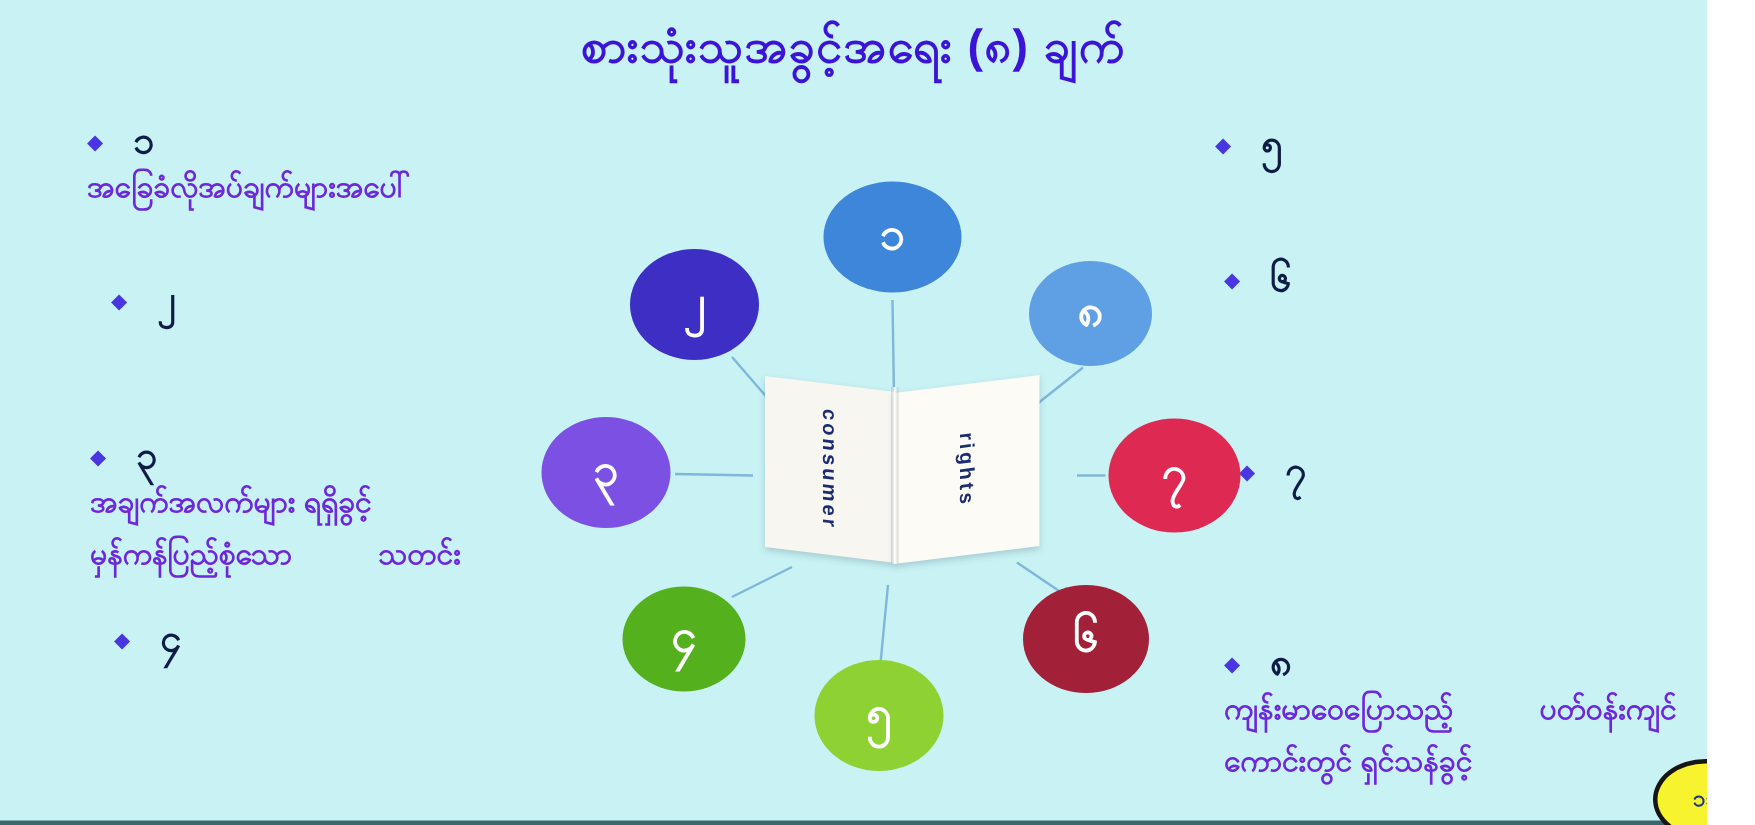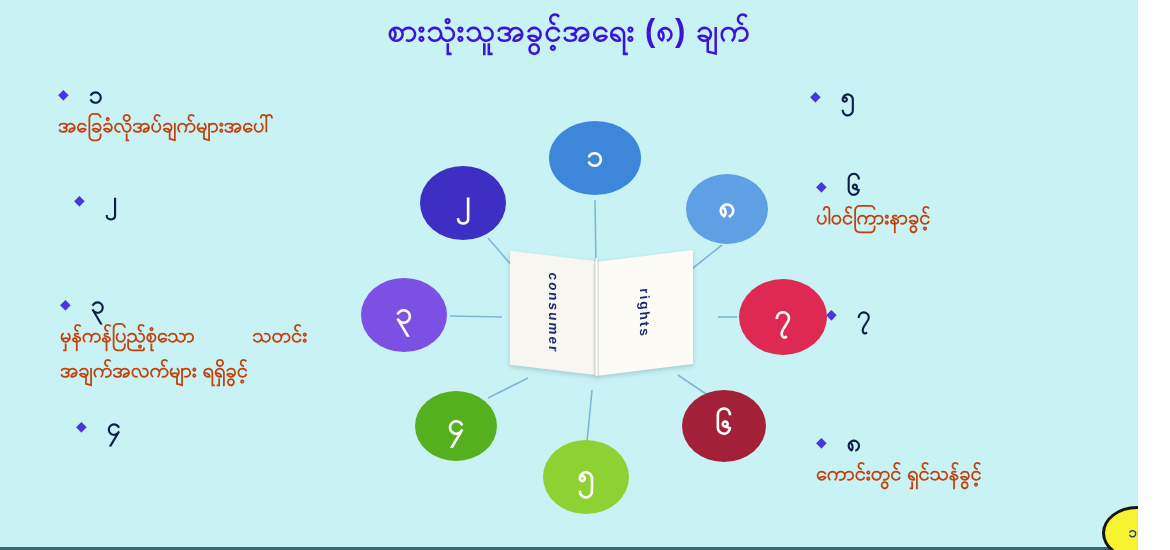--- a/index.html
+++ b/index.html
@@ -22,21 +22,21 @@
   }
   
   .item { position: absolute; }
   .item .head { display: flex; align-items: center; gap: 20px; height: 28px; margin-bottom: 0px; }
   .diamond { font-size: 14px; color: #4936e0; line-height: 1; }
   .item .num { font-size: 25px; font-weight: 700; color: #0e1c46; line-height: 1; }
   .item .line {
     font-size: 20px;
     font-weight: 600;
     line-height: 35px;
-    color: #c2410c;
+    color: #6d28d9;
     white-space: nowrap;
   }
   .item .line.spread { word-spacing: 2.6em; }
   .i1 { left: 58px;  top: 80px; }
   .i2 { left: 74px;  top: 186px; }
   .i3 { left: 60px;  top: 290px; }
   .i4 { left: 76px;  top: 412px; }
   .i5 { left: 810px; top: 82px; }
   .i6 { left: 816px; top: 172px; }
   .i7 { left: 812px; top: 300px; }
@@ -119,22 +119,22 @@
       <span class="diamond">◆</span>
       <span class="num">၂</span>
     </div>
   </div>
 
   <div class="item i3">
     <div class="head">
       <span class="diamond">◆</span>
       <span class="num">၃</span>
     </div>
+    <div class="line">အချက်အလက်များ ရရှိခွင့်</div>
     <div class="line spread">မှန်ကန်ပြည့်စုံသော သတင်း</div>
-    <div class="line">အချက်အလက်များ ရရှိခွင့်</div>
   </div>
 
   <div class="item i4">
     <div class="head">
       <span class="diamond">◆</span>
       <span class="num">၄</span>
     </div>
   </div>
 
   <div class="item i5">
@@ -142,35 +142,35 @@
       <span class="diamond">◆</span>
       <span class="num">၅</span>
     </div>
   </div>
 
   <div class="item i6">
     <div class="head">
       <span class="diamond">◆</span>
       <span class="num">၆</span>
     </div>
-    <div class="line">ပါဝင်ကြားနာခွင့်</div>
   </div>
 
   <div class="item i7">
     <div class="head">
       <span class="diamond">◆</span>
       <span class="num">၇</span>
     </div>
   </div>
 
   <div class="item i8">
     <div class="head">
       <span class="diamond">◆</span>
       <span class="num">၈</span>
     </div>
+    <div class="line spread">ကျန်းမာဝေပြောသည့် ပတ်ဝန်းကျင်</div>
     <div class="line">ကောင်းတွင် ရှင်သန်ခွင့်</div>
   </div>
 
   <div class="diagram">
     <svg class="lines" viewBox="0 0 430 410" xmlns="http://www.w3.org/2000/svg">
       <g stroke="#7fb6d9" stroke-width="1.6" fill="none">
         <line x1="216" y1="155" x2="215" y2="90"></line>
         <line x1="140" y1="165" x2="108" y2="128"></line>
         <line x1="308" y1="162" x2="342" y2="135"></line>
         <line x1="122" y1="207" x2="70" y2="206"></line>

